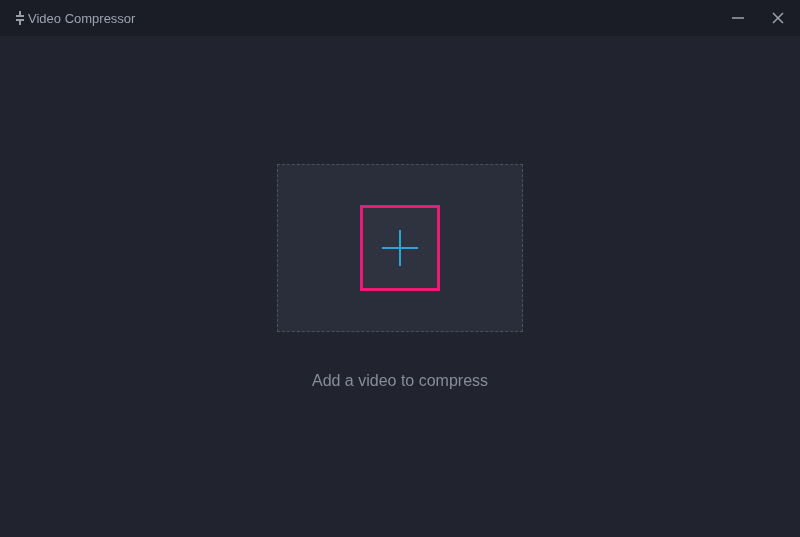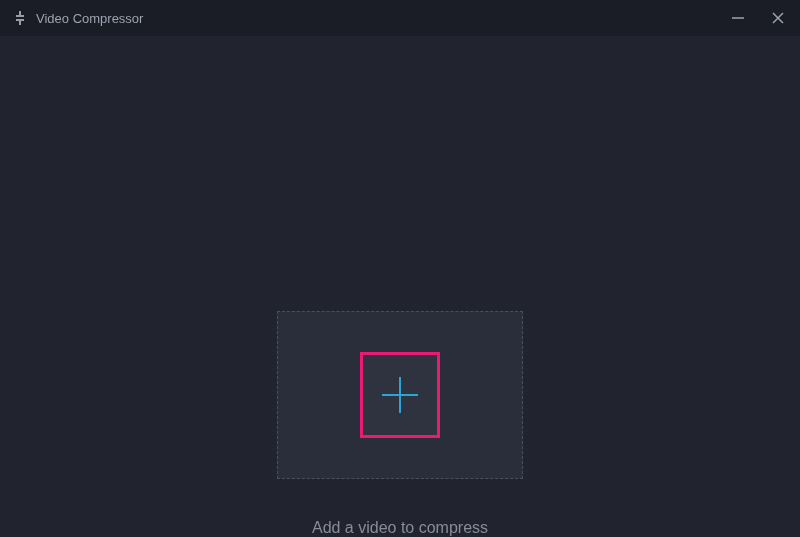--- a/index.html
+++ b/index.html
@@ -19,21 +19,20 @@
       height: 36px;
       background: #1a1c26;
       display: flex;
       align-items: center;
       padding: 0 12px;
       justify-content: space-between;
     }
     .titlebar-left {
       display: flex;
       align-items: center;
-      gap: 8px;
     }
     .app-icon {
       width: 16px;
       height: 16px;
       display: flex;
       align-items: center;
       justify-content: center;
     }
     .app-title {
       color: #9ea3b0;
@@ -52,21 +51,21 @@
       align-items: center;
       justify-content: center;
       cursor: pointer;
       color: #9ea3b0;
     }
     .main-area {
       height: calc(537px - 36px);
       display: flex;
       flex-direction: column;
       align-items: center;
-      justify-content: flex-end;
+      justify-content: center;
     }
     .dropzone {
       width: 246px;
       height: 168px;
       border: 1.5px dashed #4a4e5e;
       background: #2a2d3a;
       display: flex;
       align-items: center;
       justify-content: center;
       cursor: pointer;

